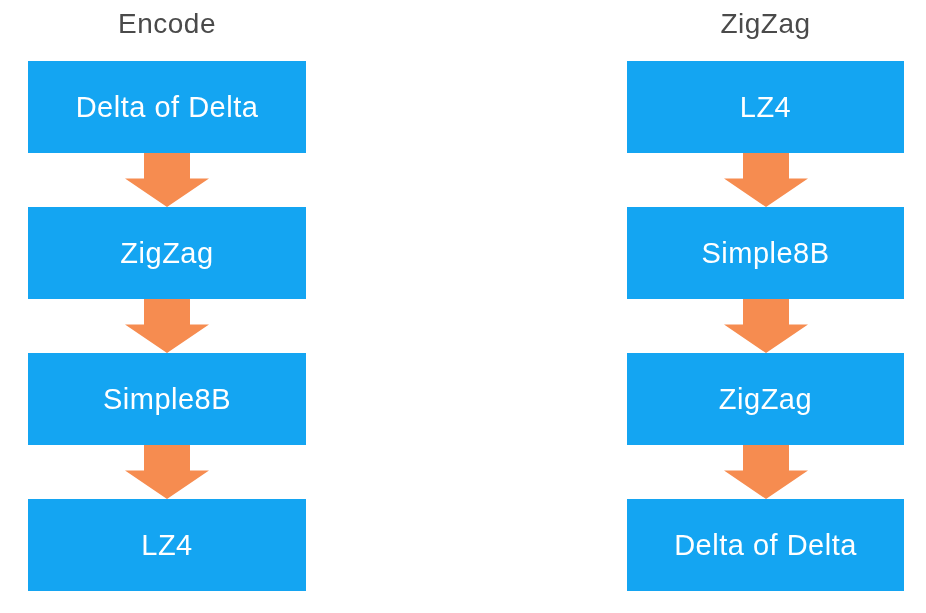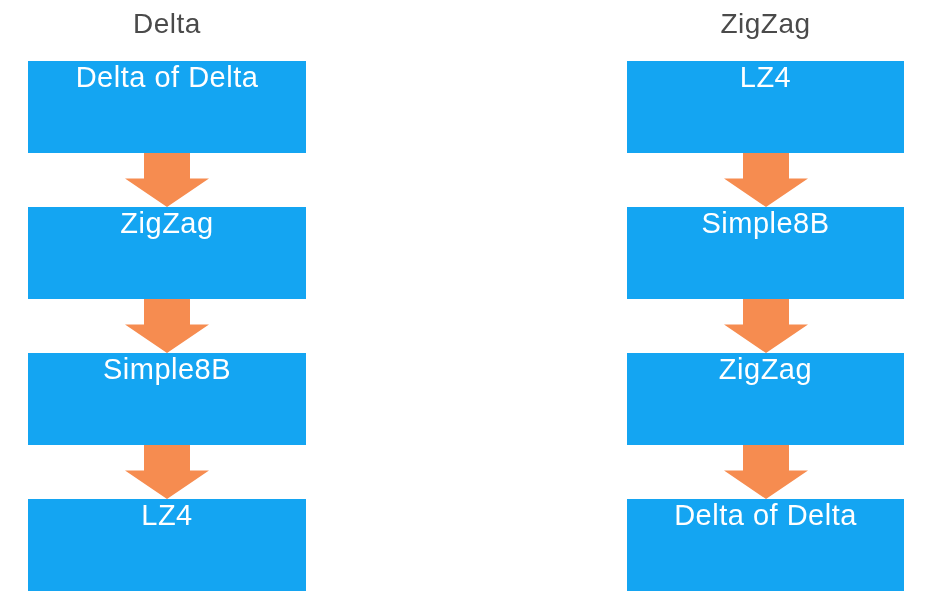--- a/index.html
+++ b/index.html
@@ -41,20 +41,21 @@
     text-align: center;
     padding-top: 7px;
     margin-bottom: 20px;
   }
   .flow-box {
     width: 100%;
     height: 92px;
     background: var(--box-blue);
     color: var(--box-text);
     display: flex;
+    align-items: center;
     justify-content: center;
     font-size: 29px;
     font-weight: 400;
     letter-spacing: 0.5px;
     flex: none;
   }
   .flow-arrow {
     height: 54px;
     width: 84px;
     flex: none;
@@ -64,21 +65,21 @@
     color: var(--arrow-orange);
   }
   .flow-arrow svg { width: 84px; height: 54px; display: block; }
 </style>
 </head>
 <body>
 
 <div class="canvas">
 
   <div class="flow-column encode">
-    <div class="col-title">Delta</div>
+    <div class="col-title">Encode</div>
 
     <div class="flow-box">
       <span>Delta of Delta</span>
     </div>
 
     <div class="flow-arrow">
       <svg viewBox="0 0 84 55" preserveAspectRatio="none" aria-hidden="true">
         <polygon points="19,0 65,0 65,26 84,26 42,55 0,26 19,26" fill="currentColor"></polygon>
       </svg>
     </div>

